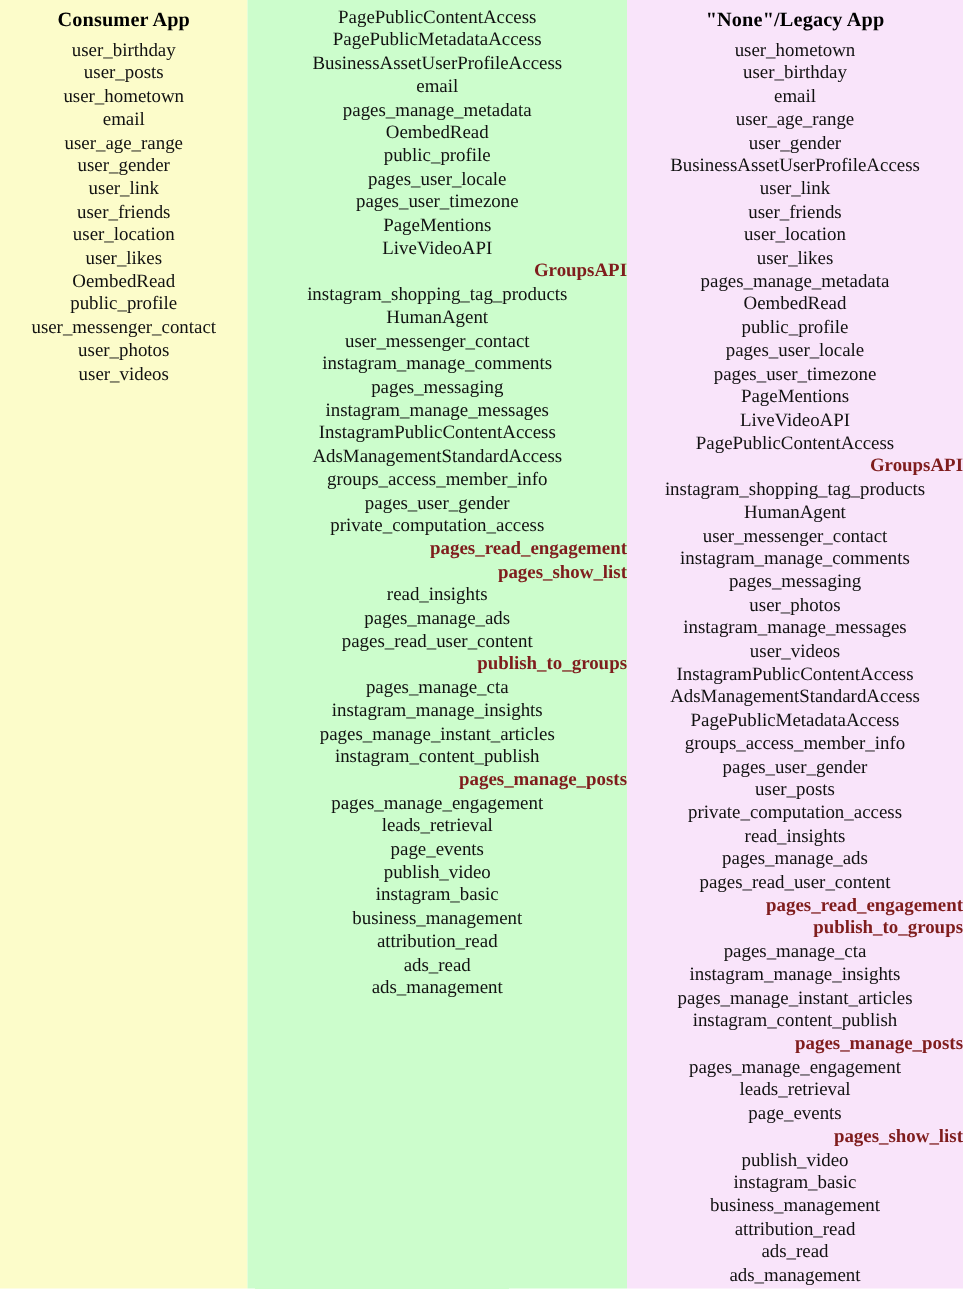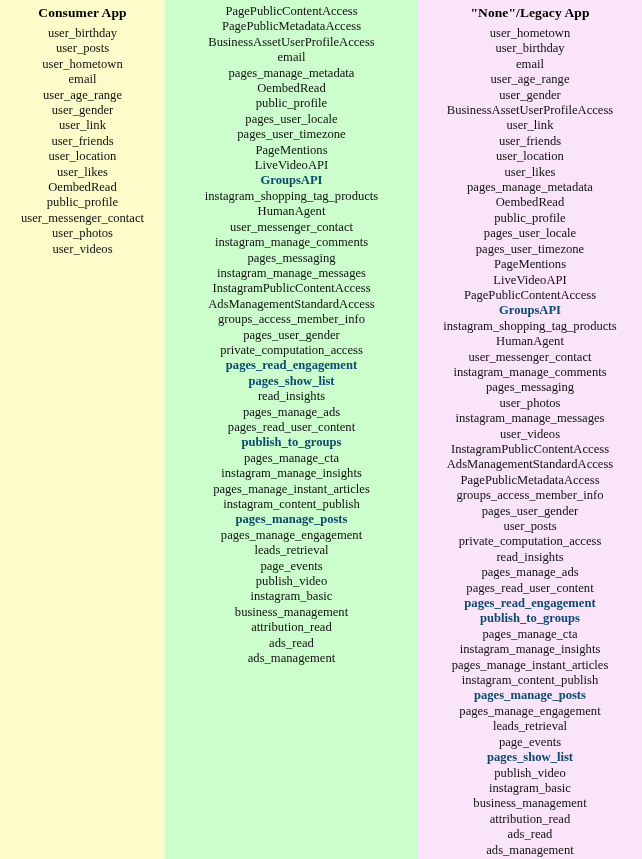--- a/index.html
+++ b/index.html
@@ -58,22 +58,23 @@
     margin: 0;
     padding: 0;
   }
   .perm {
     font-size: 12.6px;
     line-height: 15.4px;
     color: #111111;
     white-space: nowrap;
   }
   .perm.hl {
-    color: #0c4a6e;
+    color: #7f1d1d;
     font-weight: bold;
+    text-align: right;
   }
 </style>
 </head>
 <body>
 
 <div class="table-wrap">
   <div class="columns">
 
     <div class="col col-0">
       <div class="col-header">Consumer App</div>

